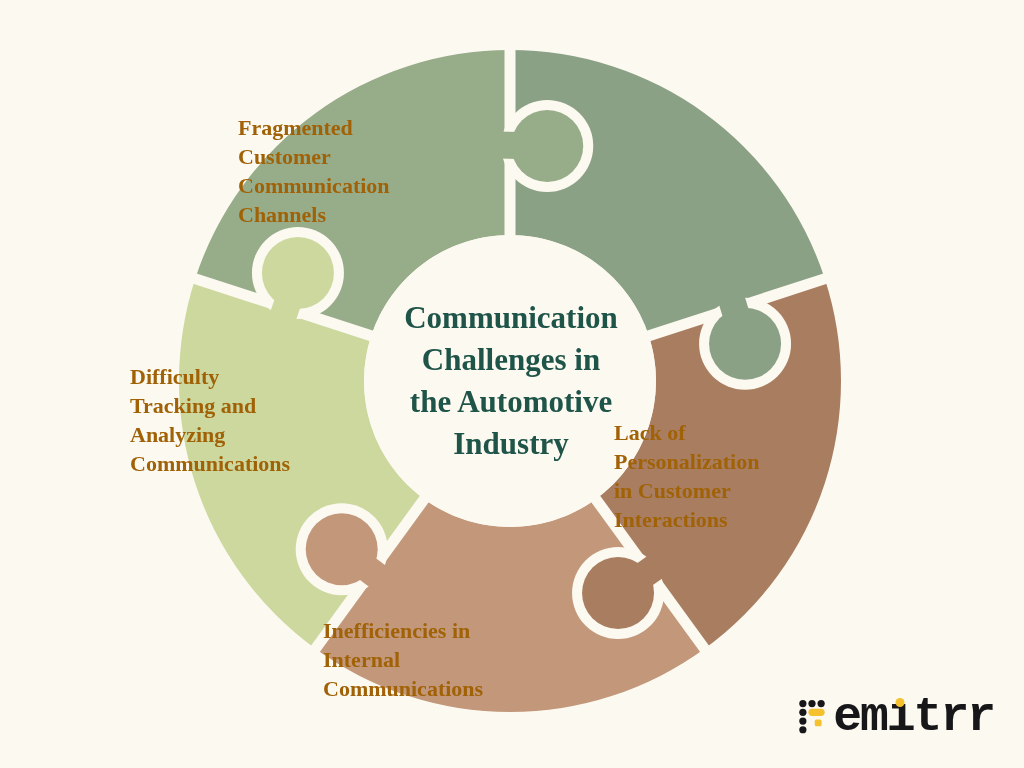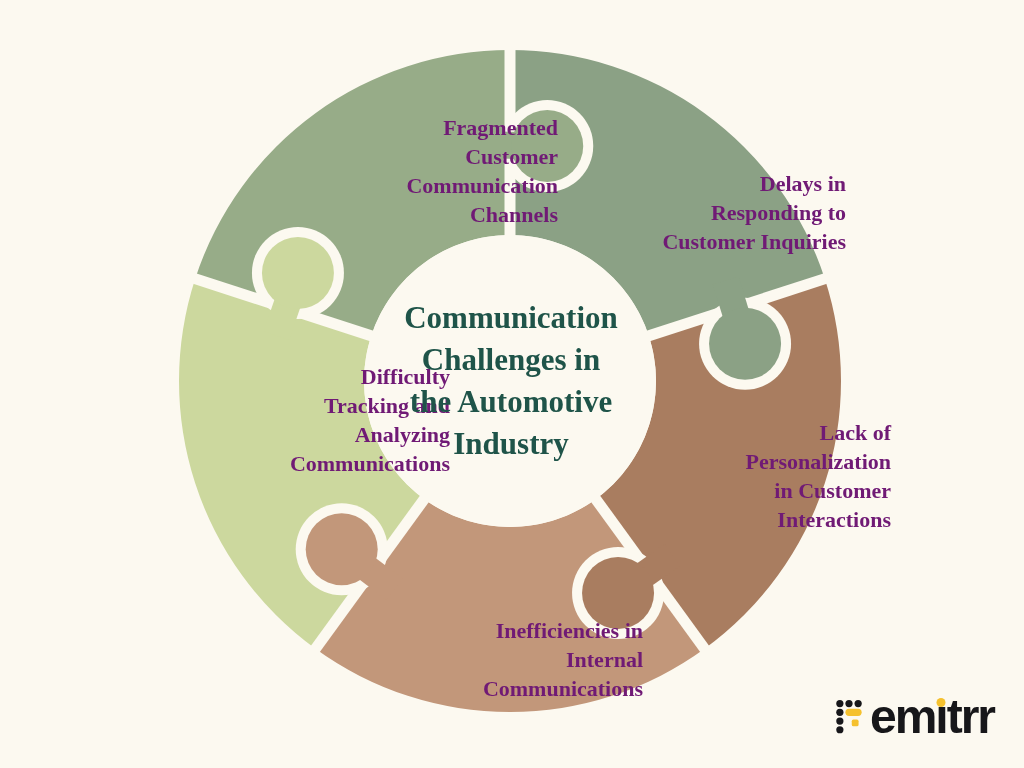--- a/index.html
+++ b/index.html
@@ -5,37 +5,37 @@
   html,body{margin:0;padding:0;}
   body{
     width:1024px;height:768px;overflow:hidden;position:relative;
     background:#fcf9f0;
     font-family:"Liberation Serif","DejaVu Serif",serif;
   }
   .stage{position:absolute;inset:0;}
   #wheel{position:absolute;left:0;top:0;}
   .seg-label{
     position:absolute;transform:translate(-50%,-50%);
-    width:320px;text-align:right;
+    width:320px;text-align:left;
     font-weight:bold;font-size:22px;line-height:1.32;
-    color:#701a75;white-space:pre-line;pointer-events:none;
+    color:#a16207;white-space:pre-line;pointer-events:none;
   }
   .center-title{
     position:absolute;left:511px;top:381px;transform:translate(-50%,-50%);
     width:300px;text-align:center;
     font-weight:bold;font-size:31px;line-height:1.36;
     color:#1f5449;white-space:pre-line;pointer-events:none;
   }
   .logo{
     position:absolute;top:695px;right:30px;height:44px;
     display:flex;align-items:center;gap:8px;
   }
   .logo-icon{display:block;width:26px;height:34px;}
   .logo-text{
-    font-family:Liberation Sans, sans-serif;
+    font-family:Liberation Mono, monospace;
     font-weight:bold;font-size:48px;line-height:44px;
     letter-spacing:-2px;color:#17171a;white-space:nowrap;
   }
   .i-wrap{position:relative;display:inline-block;}
   .i-dot{
     position:absolute;left:50%;transform:translateX(-50%);top:3px;
     width:9px;height:9px;border-radius:50%;background:#f5c12e;
   }
 </style>
 </head>
@@ -69,24 +69,21 @@
       <circle cx="297.9404472431685" cy="272.9502610619878" r="46" fill="#fcf9f0"></circle>
       <line x1="276.372730339456" y1="335.5874591003823" x2="297.9404472431685" y2="272.9502610619878" stroke="#ccd89e" stroke-width="27"></line>
       <circle cx="297.9404472431685" cy="272.9502610619878" r="36" fill="#ccd89e"></circle>
       <circle cx="510" cy="381" r="146" fill="#fcf9f0"></circle>
     </svg>
 
   <div class="seg-label" style="left: 398px; top: 171px;">Fragmented
 Customer
 Communication
 Channels</div>
-  <div class="seg-label" style="left: 686px; top: 213px;">Delays in
-Responding to
-Customer Inquiries</div>
-  <div class="seg-label" style="left: 731px; top: 476px;">Lack of
+  <div class="seg-label" style="left: 774px; top: 476px;">Lack of
 Personalization
 in Customer
 Interactions</div>
   <div class="seg-label" style="left: 483px; top: 624px; margin-top: 36px;">Inefficiencies in
 Internal
 Communications</div>
   <div class="seg-label" style="left: 290px; top: 420px;">Difficulty
 Tracking and
 Analyzing
 Communications</div>

